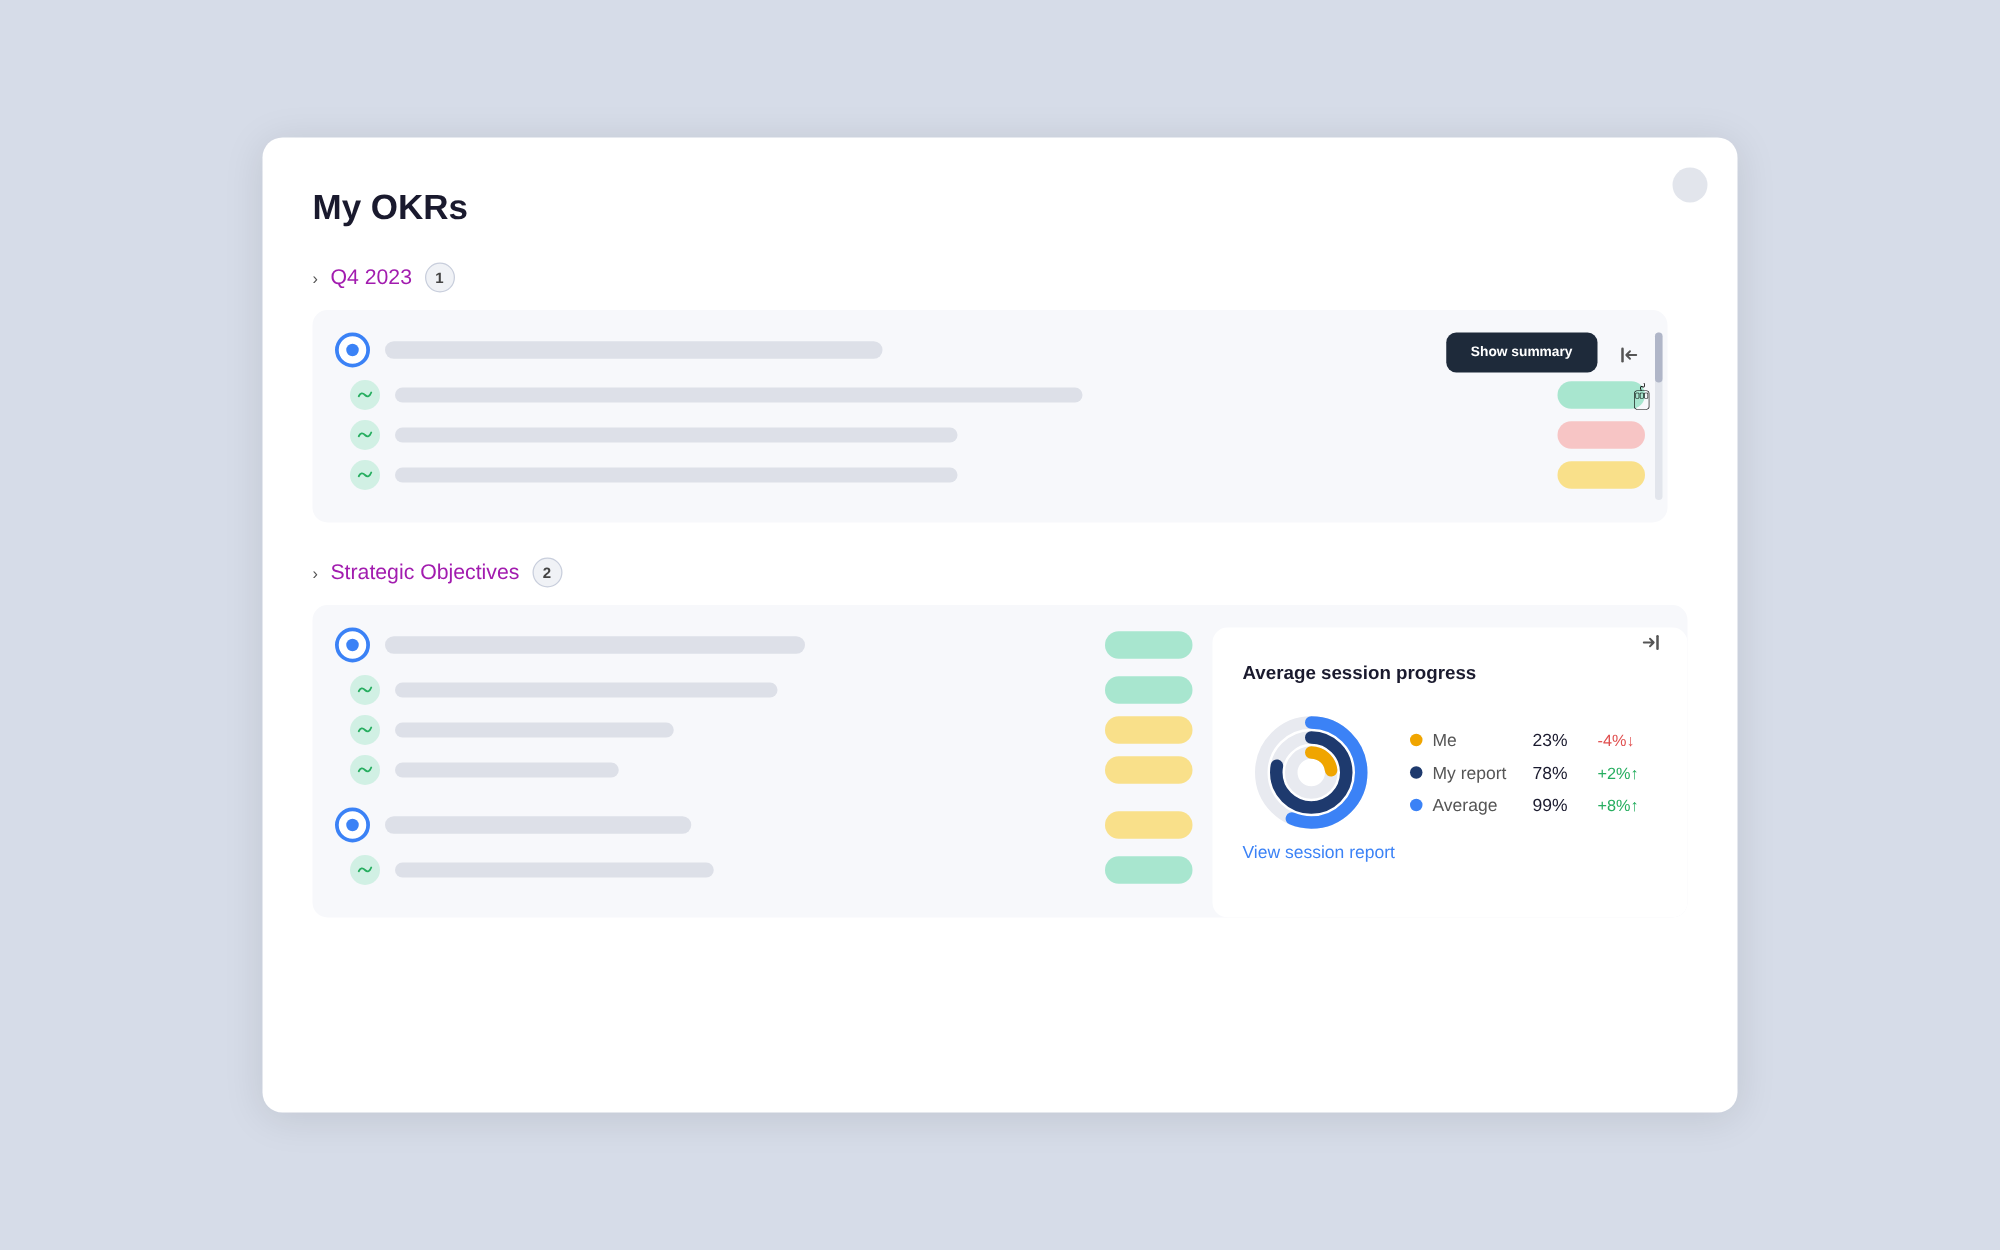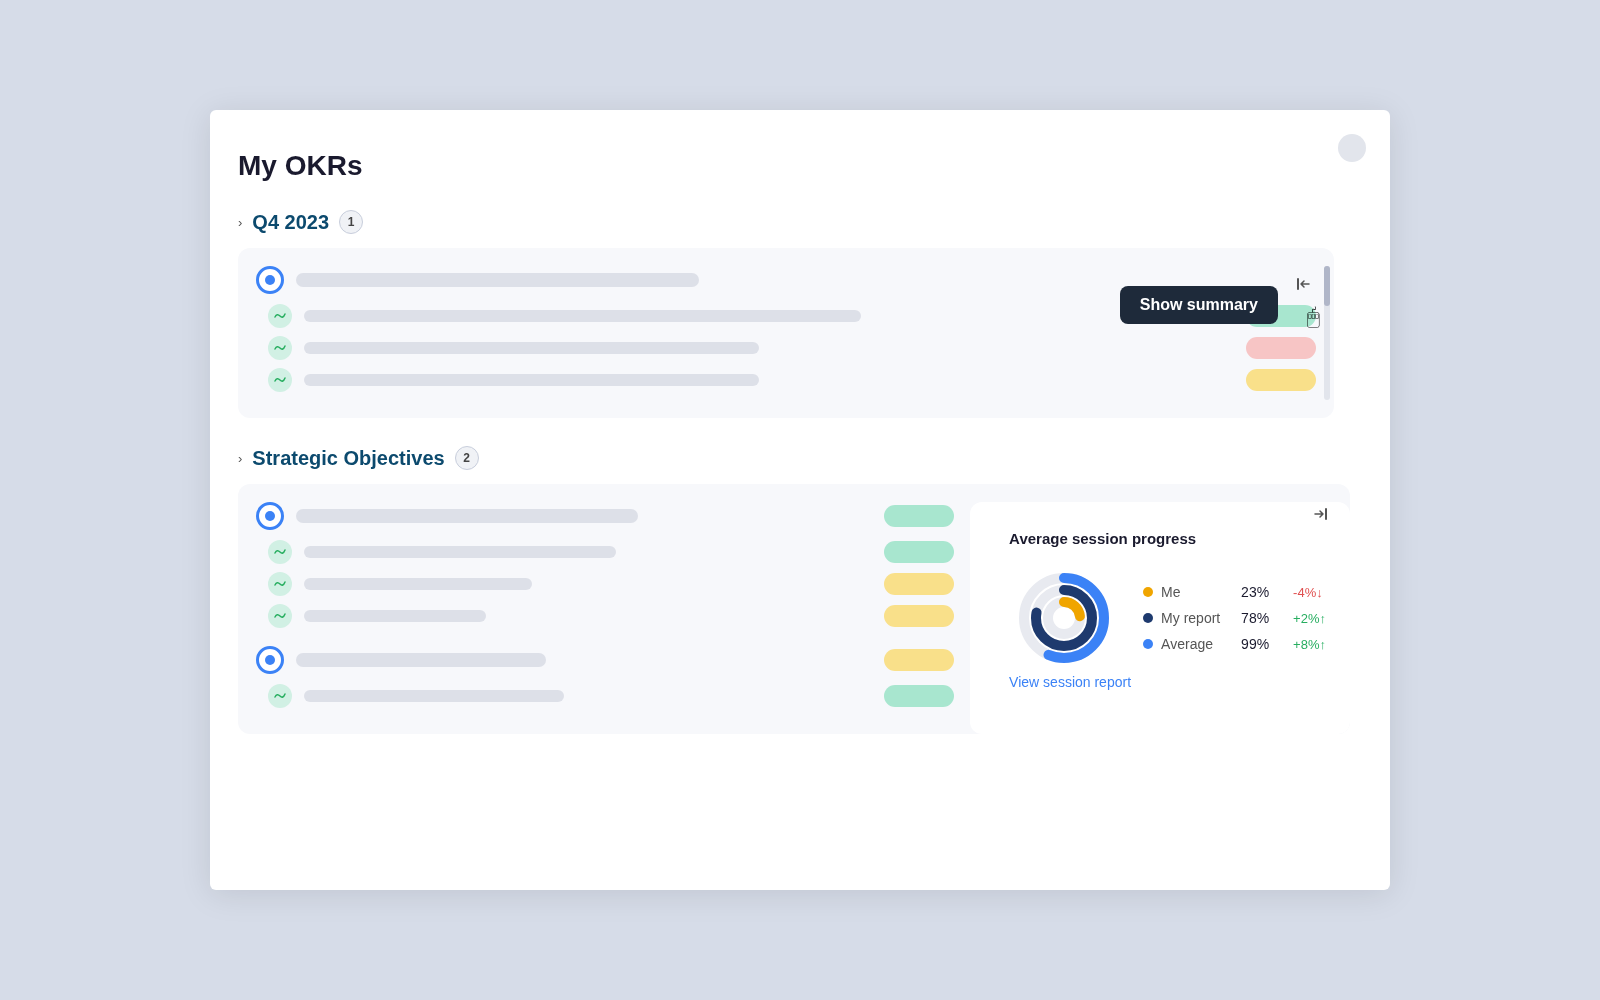--- a/index.html
+++ b/index.html
@@ -7,24 +7,24 @@
       background: #d6dce8;
       font-family: -apple-system, BlinkMacSystemFont, 'Segoe UI', sans-serif;
       display: flex;
       align-items: center;
       justify-content: center;
       min-height: 100vh;
       padding: 40px;
     }
     .window {
       background: #ffffff;
-      border-radius: 6px;
+      border-radius: 16px;
       width: 1180px;
       min-height: 780px;
-      padding: 40px 40px 40px 28px;
+      padding: 40px 40px 40px 40px;
       position: relative;
       box-shadow: 0 4px 32px rgba(0,0,0,0.10);
     }
     .window-close-btn {
       position: absolute;
       top: 24px;
       right: 24px;
       width: 28px;
       height: 28px;
       border-radius: 50%;
@@ -43,23 +43,23 @@
       align-items: center;
       gap: 10px;
       margin-bottom: 14px;
       cursor: pointer;
     }
     .section-header .chevron {
       font-size: 13px;
       color: #555;
     }
     .section-header .section-title {
-      font-size: 20px;
-      font-weight: 700;
-      color: #0c4a6e;
+      font-size: 17px;
+      font-weight: 400;
+      color: #a21caf;
     }
     .section-badge {
       background: #f0f2f6;
       border: 1.5px solid #c8cedc;
       border-radius: 50%;
       width: 24px;
       height: 24px;
       display: flex;
       align-items: center;
       justify-content: center;
@@ -84,21 +84,21 @@
     }
     .okr-sidebar {
       width: 380px;
       min-width: 340px;
       background: #fff;
       border-radius: 12px;
       padding: 24px 24px 20px 24px;
       margin-left: 0;
       display: flex;
       flex-direction: column;
-      align-items: flex-end;
+      align-items: flex-start;
     }
     .objective-row {
       display: flex;
       align-items: center;
       gap: 12px;
       margin-bottom: 10px;
     }
     .objective-icon {
       width: 28px;
       height: 28px;
@@ -167,25 +167,24 @@
     
     .show-summary-btn {
       position: absolute;
       top: 18px;
       right: 56px;
       background: #1e2a3a;
       color: #fff;
       border: none;
       border-radius: 8px;
       padding: 10px 20px;
-      font-size: 16px;
+      font-size: 11px;
       font-weight: 600;
       cursor: pointer;
       z-index: 10;
-      margin-top: 20px;
     }
     .collapse-btn {
       position: absolute;
       top: 18px;
       right: 12px;
       background: transparent;
       border: none;
       cursor: pointer;
       font-size: 18px;
       color: #555;

